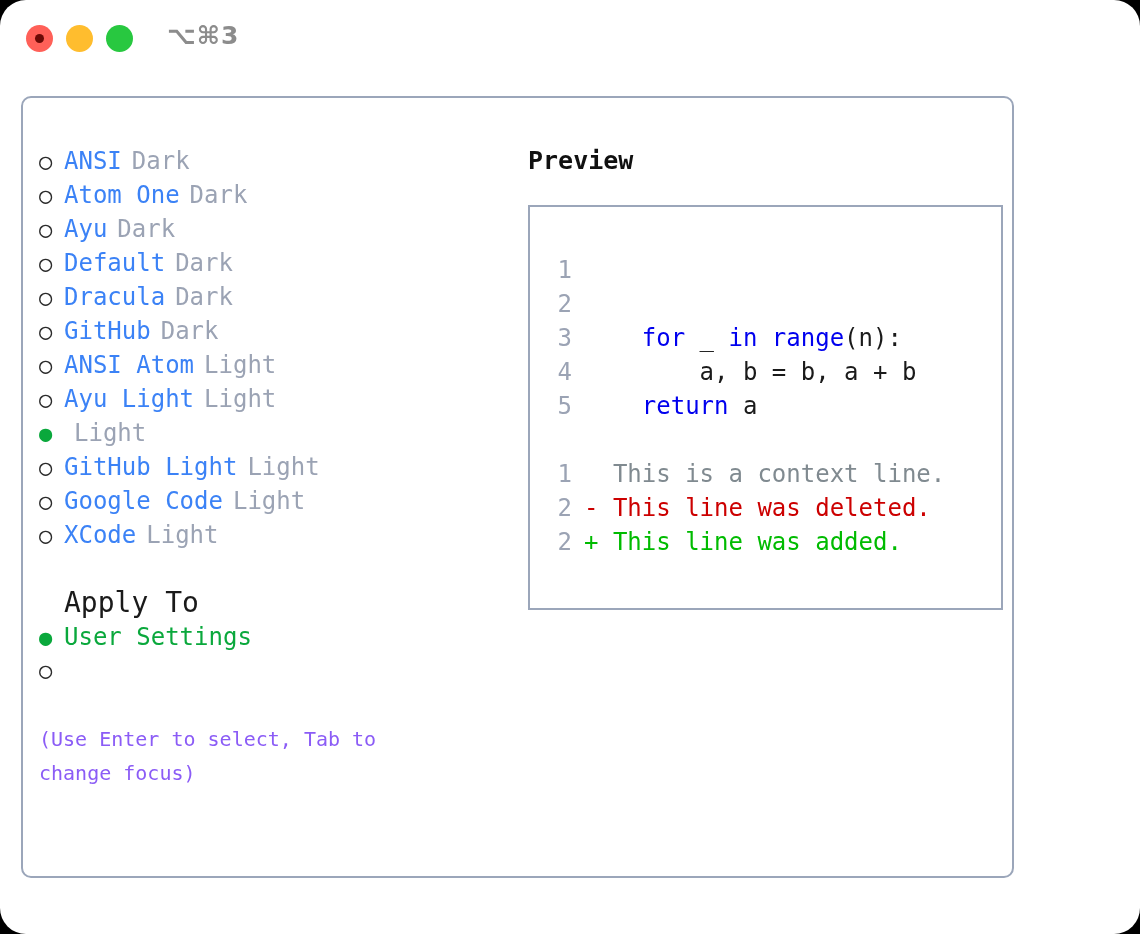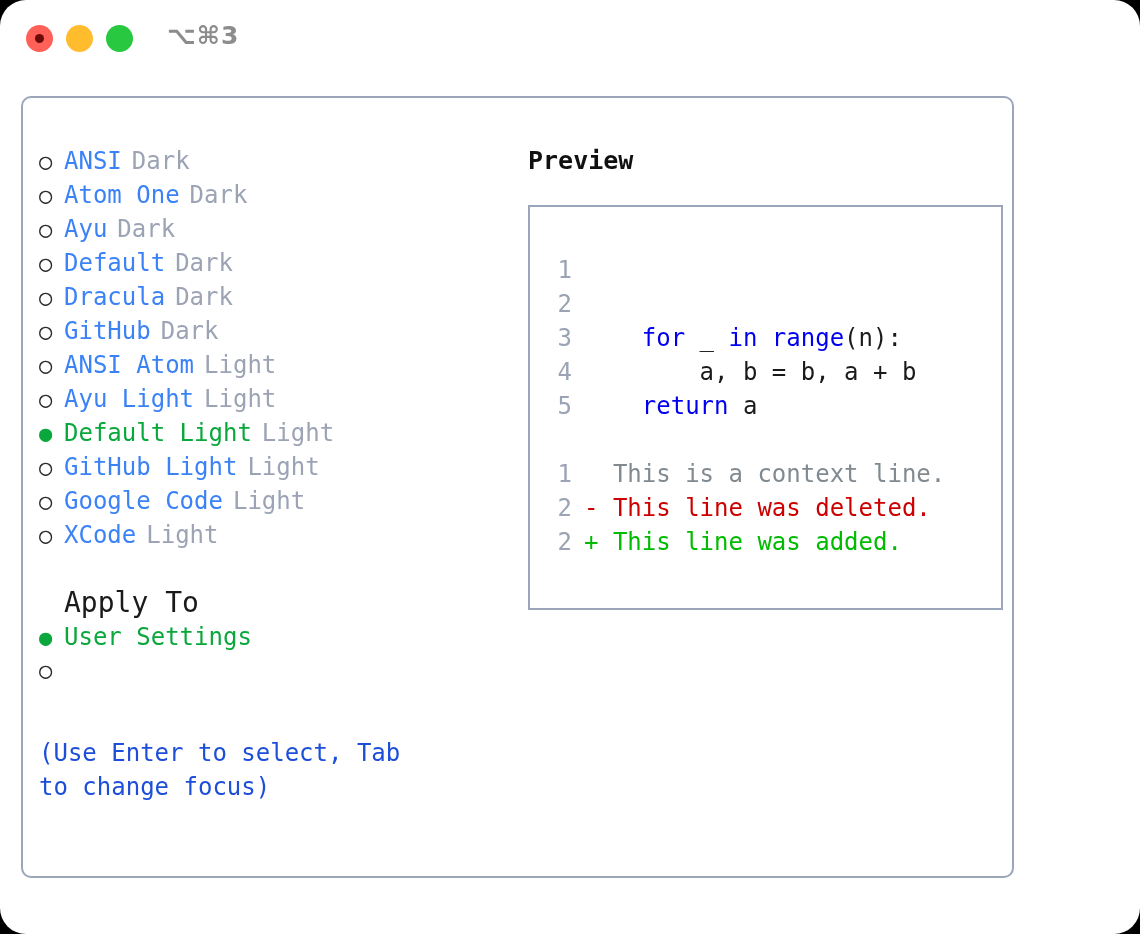--- a/index.html
+++ b/index.html
@@ -125,23 +125,23 @@
   .section-gap { height: 34px; }
   .apply-title {
     font-size: 28px;
     color: #1a1a1a;
     line-height: 34px;
     height: 34px;
     padding-left: 25px;
     white-space: pre;
   }
   .hint {
-    margin-top: 48px;
-    font-size: 24px;
-    color: #1d4ed8;
+    margin-top: 34px;
+    font-size: 20px;
+    color: #8b5cf6;
     line-height: 34px;
     width: 400px;
   }
 
   
   .right-pane {
     position: absolute;
     left: 505px;
     top: 46px;
     width: 490px;
@@ -202,21 +202,21 @@
     <div class="left-pane">
       <div class="theme-list" id="theme-list">
           <div class="row"><span class="bullet">○</span><span class="name">ANSI</span><span class="tag">Dark</span></div>
           <div class="row"><span class="bullet">○</span><span class="name">Atom One</span><span class="tag">Dark</span></div>
           <div class="row"><span class="bullet">○</span><span class="name">Ayu</span><span class="tag">Dark</span></div>
           <div class="row"><span class="bullet">○</span><span class="name">Default</span><span class="tag">Dark</span></div>
           <div class="row"><span class="bullet">○</span><span class="name">Dracula</span><span class="tag">Dark</span></div>
           <div class="row"><span class="bullet">○</span><span class="name">GitHub</span><span class="tag">Dark</span></div>
           <div class="row"><span class="bullet">○</span><span class="name">ANSI Atom</span><span class="tag">Light</span></div>
           <div class="row"><span class="bullet">○</span><span class="name">Ayu Light</span><span class="tag">Light</span></div>
-          <div class="row selected"><span class="bullet selected">●</span><span class="name">Default Light</span><span class="tag">Light</span></div>
+          <div class="row selected"><span class="bullet selected">●</span><span class="tag">Light</span></div>
           <div class="row"><span class="bullet">○</span><span class="name">GitHub Light</span><span class="tag">Light</span></div>
           <div class="row"><span class="bullet">○</span><span class="name">Google Code</span><span class="tag">Light</span></div>
           <div class="row"><span class="bullet">○</span><span class="name">XCode</span><span class="tag">Light</span></div>
         </div>
 
       <div class="section-gap"></div>
       <div class="apply-title">Apply To</div>
       <div class="apply-list" id="apply-list">
           <div class="row selected"><span class="bullet selected">●</span><span class="name">User Settings</span></div>
           <div class="row"><span class="bullet">○</span></div>

